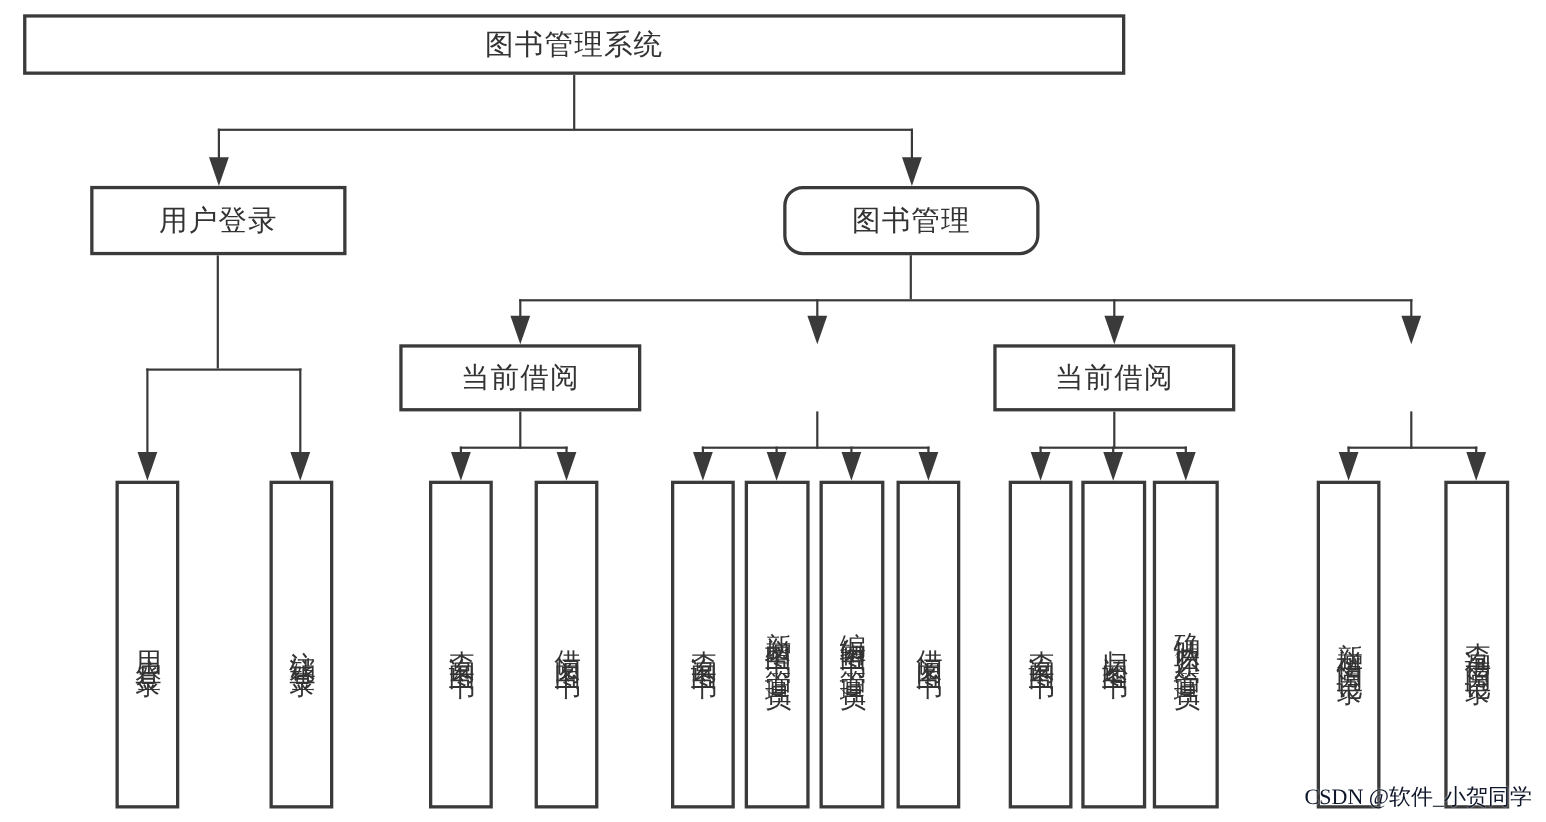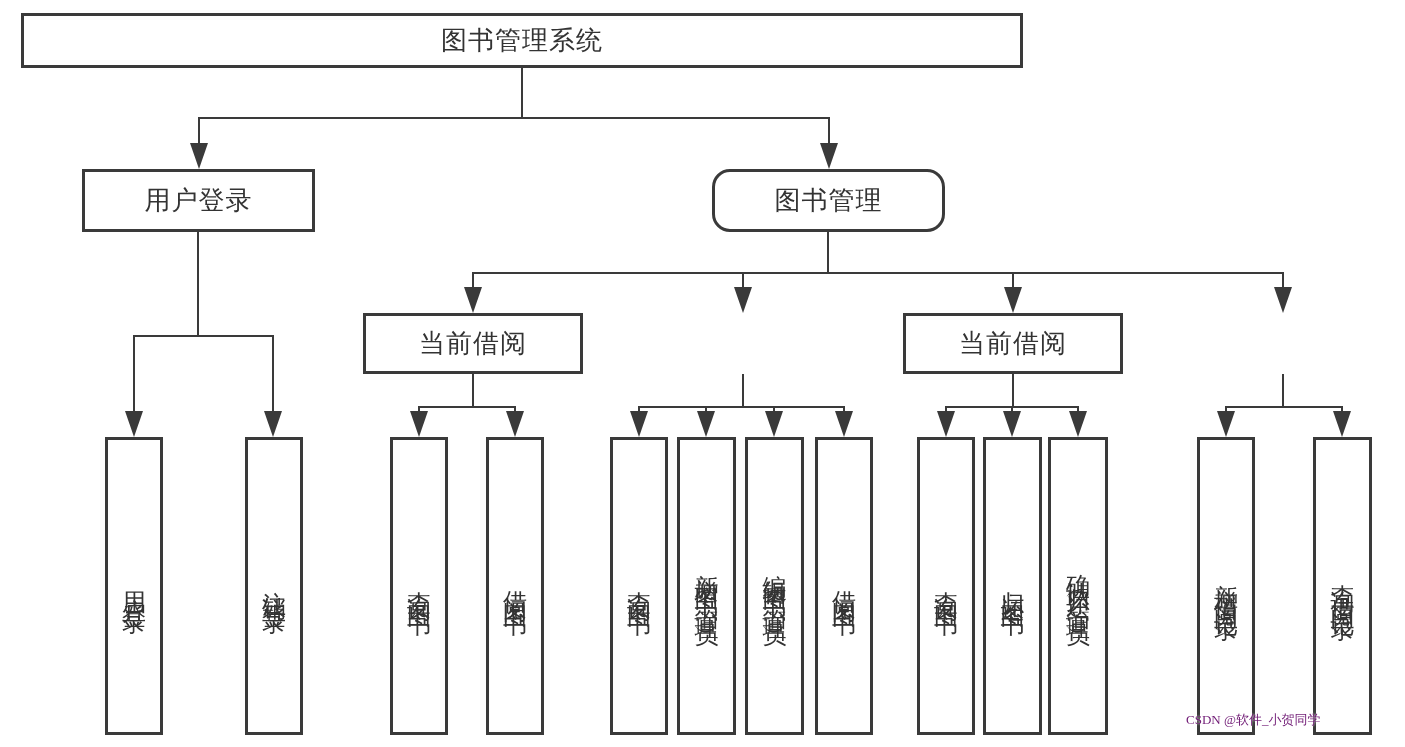--- a/index.html
+++ b/index.html
@@ -52,22 +52,22 @@
     height: 0;
     border-left: 9px solid transparent;
     border-right: 9px solid transparent;
     border-top: 26px solid #3a3a3a;
     z-index: 1;
   }
   .watermark {
     position: absolute;
     left: 1186px;
     top: 711px;
-    font-size: 13px;
-    color: #701a75;
+    font-size: 20px;
+    color: #0f172a;
     white-space: nowrap;
     z-index: 5;
     text-shadow: 0 0 2px #ffffff;
   }
 </style>
 </head>
 <body>
 
 <div id="stage">
 

